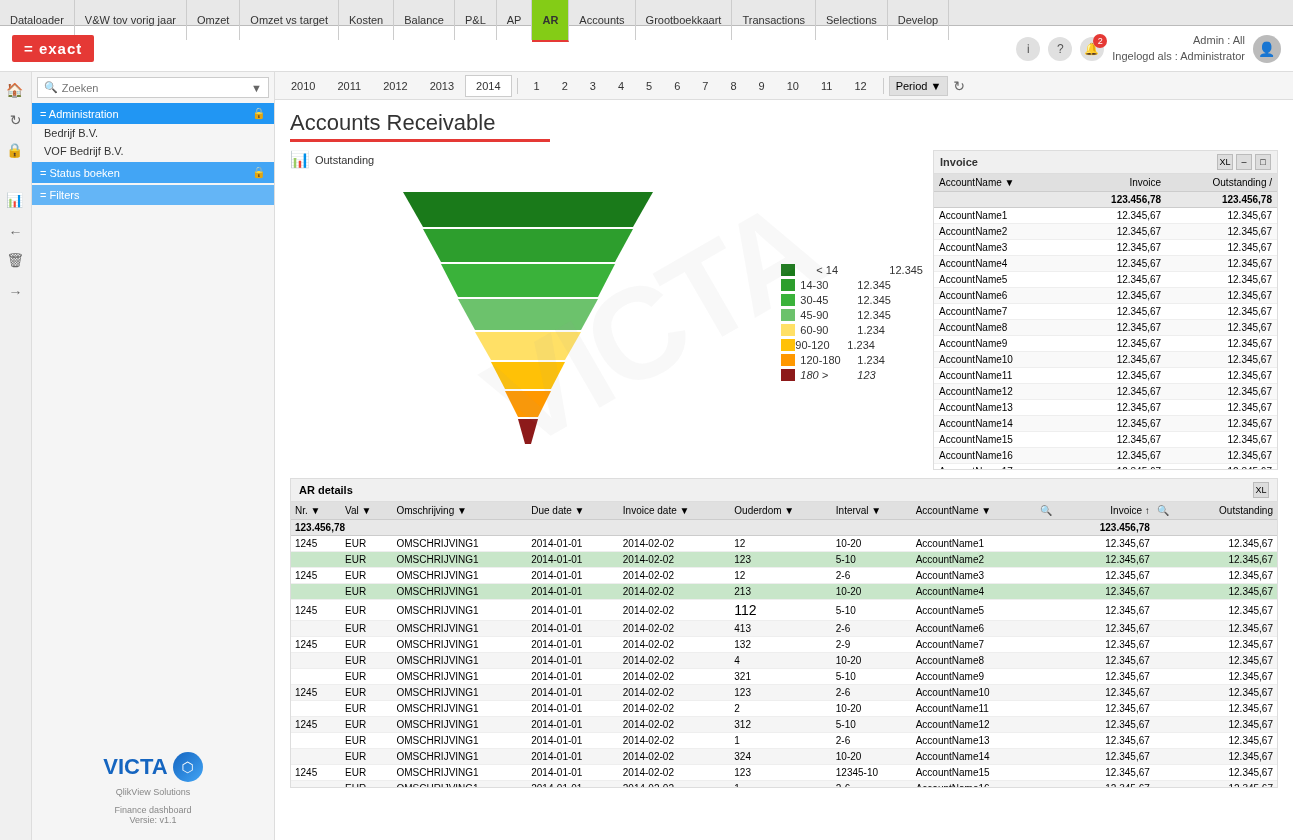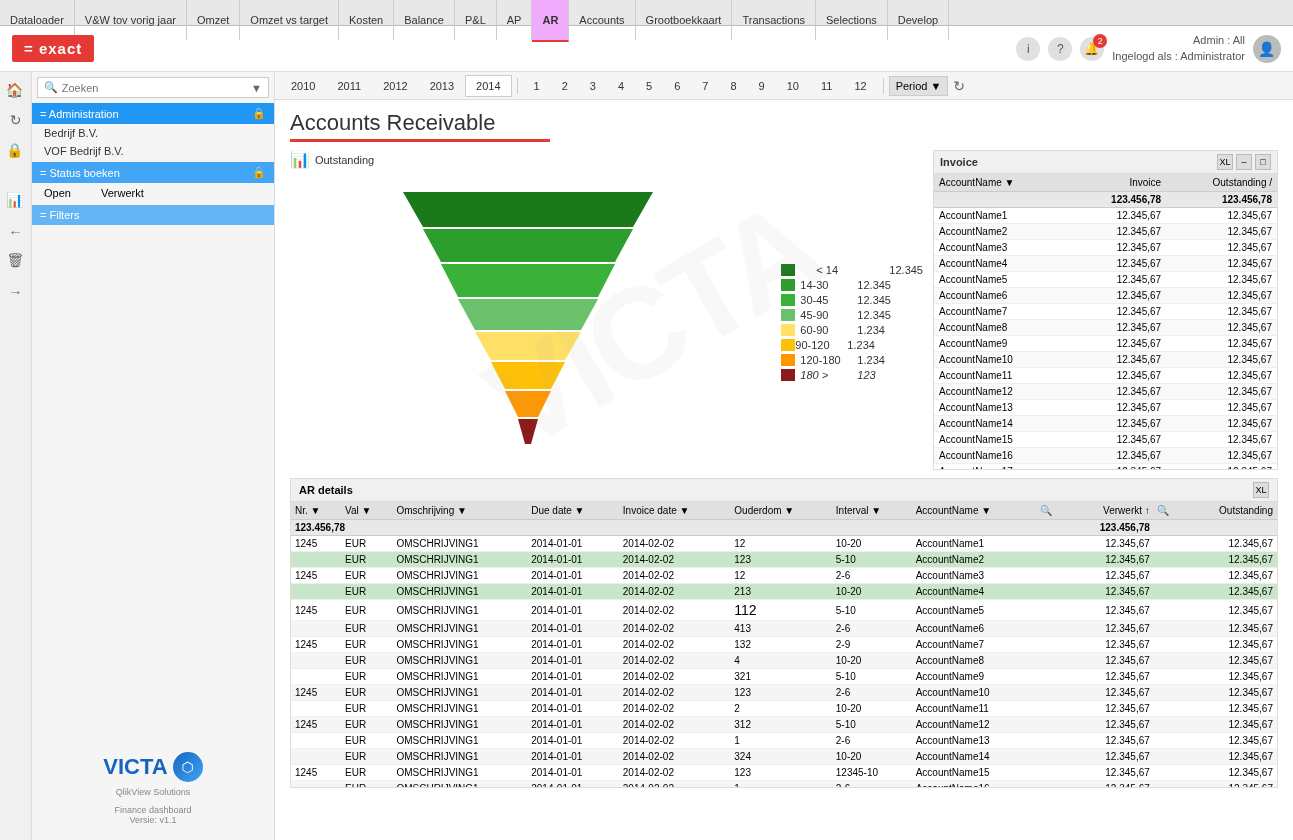--- a/index.html
+++ b/index.html
@@ -15,21 +15,21 @@
 
 <div style="display:flex; background:#e8e8e8; border-bottom:1px solid #bbb; height:26px;">
   <div class="top-nav-item">Dataloader</div>
   <div class="top-nav-item">V&amp;W tov vorig jaar</div>
   <div class="top-nav-item">Omzet</div>
   <div class="top-nav-item">Omzet vs target</div>
   <div class="top-nav-item">Kosten</div>
   <div class="top-nav-item">Balance</div>
   <div class="top-nav-item">P&amp;L</div>
   <div class="top-nav-item">AP</div>
-  <div class="top-nav-item" style="background:#f0abfc; border-bottom:2px solid #e53935; font-weight:bold;">AR</div>
+  <div class="top-nav-item" style="background:#84cc16; border-bottom:2px solid #e53935; font-weight:bold;">AR</div>
   <div class="top-nav-item">Accounts</div>
   <div class="top-nav-item">Grootboekkaart</div>
   <div class="top-nav-item">Transactions</div>
   <div class="top-nav-item">Selections</div>
   <div class="top-nav-item">Develop</div>
 </div>
 
 <div style="display:flex; align-items:center; background:#fff; height:46px; border-bottom:1px solid #ddd; padding:0 12px; justify-content:space-between;">
   <div style="background:#e53935; color:#fff; font-weight:bold; font-size:15px; padding:5px 12px; border-radius:2px; letter-spacing:1px;">= exact</div>
   <div style="display:flex; align-items:center; gap:8px;">
@@ -70,24 +70,20 @@
     <div style="background:#2196F3;color:#fff;padding:4px 8px;display:flex;justify-content:space-between;align-items:center;cursor:pointer;">
       <span>= Administration</span>
       <span style="font-size:11px;">🔒</span>
     </div>
     <div class="sidebar-item">Bedrijf B.V.</div>
     <div class="sidebar-item">VOF Bedrijf B.V.</div>
 
     <div style="background:#42a5f5;color:#fff;padding:4px 8px;display:flex;justify-content:space-between;align-items:center;cursor:pointer;margin-top:2px;">
       <span>= Status boeken</span>
       <span style="font-size:11px;">🔒</span>
-    </div>
-    <div style="display:flex;padding:4px 12px;gap:30px;">
-      <span style="cursor:pointer;">Open</span>
-      <span style="cursor:pointer;">Verwerkt</span>
     </div>
 
     <div style="background:#64b5f6;color:#fff;padding:4px 8px;display:flex;justify-content:space-between;align-items:center;cursor:pointer;margin-top:2px;">
       <span>= Filters</span>
     </div>
 
     <div style="margin-top:auto;padding:15px;text-align:center;">
       <div style="display:flex;align-items:center;justify-content:center;gap:5px;margin-bottom:5px;">
         <span style="font-size:22px;font-weight:bold;color:#1565C0;">VICTA</span>
         <div style="width:30px;height:30px;border-radius:50%;background:linear-gradient(135deg,#1565C0,#42a5f5);display:flex;align-items:center;justify-content:center;">
@@ -339,21 +335,21 @@
               <tr>
                 <th style="background:#e0e0e0;padding:3px 4px;text-align:left;border-bottom:1px solid #ccc;font-weight:normal;font-size:10px;cursor:pointer;white-space:nowrap;">Nr. ▼</th>
                 <th style="background:#e0e0e0;padding:3px 4px;text-align:left;border-bottom:1px solid #ccc;font-weight:normal;font-size:10px;cursor:pointer;white-space:nowrap;">Val ▼</th>
                 <th style="background:#e0e0e0;padding:3px 4px;text-align:left;border-bottom:1px solid #ccc;font-weight:normal;font-size:10px;cursor:pointer;white-space:nowrap;">Omschrijving ▼</th>
                 <th style="background:#e0e0e0;padding:3px 4px;text-align:left;border-bottom:1px solid #ccc;font-weight:normal;font-size:10px;cursor:pointer;white-space:nowrap;">Due date ▼</th>
                 <th style="background:#e0e0e0;padding:3px 4px;text-align:left;border-bottom:1px solid #ccc;font-weight:normal;font-size:10px;cursor:pointer;white-space:nowrap;">Invoice date ▼</th>
                 <th style="background:#e0e0e0;padding:3px 4px;text-align:left;border-bottom:1px solid #ccc;font-weight:normal;font-size:10px;cursor:pointer;white-space:nowrap;">Ouderdom ▼</th>
                 <th style="background:#e0e0e0;padding:3px 4px;text-align:left;border-bottom:1px solid #ccc;font-weight:normal;font-size:10px;cursor:pointer;white-space:nowrap;">Interval ▼</th>
                 <th style="background:#e0e0e0;padding:3px 4px;text-align:left;border-bottom:1px solid #ccc;font-weight:normal;font-size:10px;cursor:pointer;white-space:nowrap;">AccountName ▼</th>
                 <th style="background:#e0e0e0;padding:3px 4px;text-align:left;border-bottom:1px solid #ccc;font-weight:normal;font-size:10px;cursor:pointer;">🔍</th>
-                <th style="background:#e0e0e0;padding:3px 4px;text-align:right;border-bottom:1px solid #ccc;font-weight:normal;font-size:10px;cursor:pointer;white-space:nowrap;">Verwerkt ↑</th>
+                <th style="background:#e0e0e0;padding:3px 4px;text-align:right;border-bottom:1px solid #ccc;font-weight:normal;font-size:10px;cursor:pointer;white-space:nowrap;">Invoice ↑</th>
                 <th style="background:#e0e0e0;padding:3px 4px;text-align:left;border-bottom:1px solid #ccc;font-weight:normal;font-size:10px;cursor:pointer;">🔍</th>
                 <th style="background:#e0e0e0;padding:3px 4px;text-align:right;border-bottom:1px solid #ccc;font-weight:normal;font-size:10px;cursor:pointer;white-space:nowrap;">Outstanding</th>
               </tr>
               <tr style="background:#e8e8e8;font-weight:bold;">
                 <td colspan="9" style="padding:2px 4px;border-bottom:1px solid #ccc;font-size:10px;">123.456,78</td>
                 <td style="padding:2px 4px;border-bottom:1px solid #ccc;font-size:10px;text-align:right;">123.456,78</td>
                 <td style="padding:2px 4px;border-bottom:1px solid #ccc;font-size:10px;"></td>
                 <td style="padding:2px 4px;border-bottom:1px solid #ccc;font-size:10px;text-align:right;"></td>
               </tr>
             </thead>

